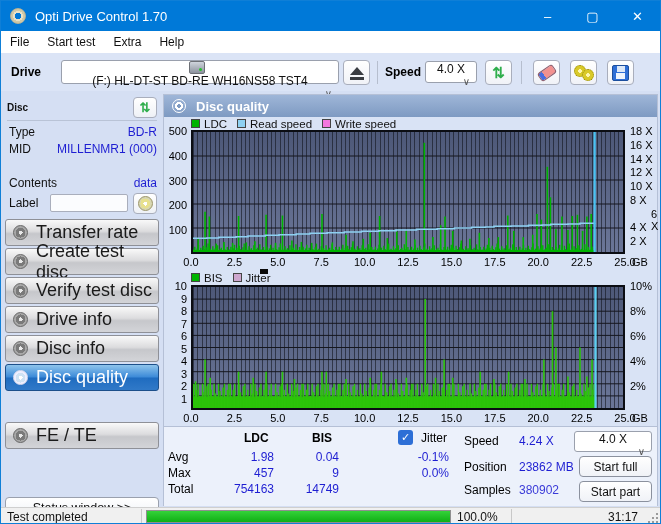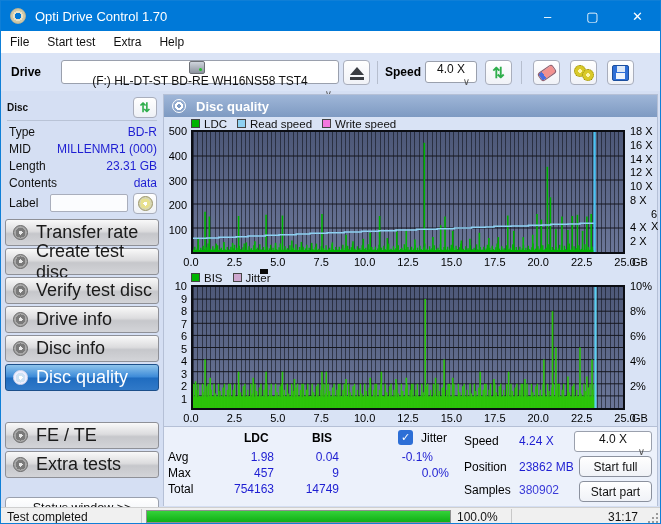--- a/index.html
+++ b/index.html
@@ -192,24 +192,20 @@
     <div id="disc-divider"></div>
 
     <div class="info-row" style="top:32px">
       <span class="info-label">Type</span>
       <span class="info-value">BD-R</span>
     </div>
     <div class="info-row" style="top:49px">
       <span class="info-label">MID</span>
       <span class="info-value">MILLENMR1 (000)</span>
     </div>
-    <div class="info-row" style="top:66px">
-      <span class="info-label">Length</span>
-      <span class="info-value">23.31 GB</span>
-    </div>
     <div class="info-row" style="top:83px">
       <span class="info-label">Contents</span>
       <span class="info-value">data</span>
     </div>
     <div id="label-row">
       <span class="info-label">Label</span>
       <div id="label-input"></div>
       <div class="mini-btn" id="label-disc-btn">
         <span class="cd-glyph"></span>
       </div>
@@ -235,24 +231,20 @@
       <span class="side-ico"></span>
       <span>Disc info</span>
     </div>
     <div class="side-btn selected" style="top:271px">
       <span class="side-ico"></span>
       <span>Disc quality</span>
     </div>
     <div class="side-btn" style="top:329px">
       <span class="side-ico"></span>
       <span>FE / TE</span>
-    </div>
-    <div class="side-btn" style="top:358px">
-      <span class="side-ico"></span>
-      <span>Extra tests</span>
     </div>
 
     <div id="status-window-btn">Status window &gt;&gt;</div>
   </div>
 
   <div id="panel">
     <div id="panel-header">
       <span class="cdw"></span>
       <span id="panel-title">Disc quality</span>
     </div>
@@ -1053,21 +1045,21 @@
       <span class="st" style="left:80px;top:4px;font-weight:bold">LDC</span>
       <span class="st" style="left:148px;top:4px;font-weight:bold">BIS</span>
       <div class="chk" style="left:234px;top:3px">
         <span>✓</span>
       </div>
       <span class="st" style="left:257px;top:4px">Jitter</span>
 
       <span class="st" style="left:4px;top:23px">Avg</span>
       <span class="st val" style="left:50px;top:23px;width:60px">1.98</span>
       <span class="st val" style="left:120px;top:23px;width:55px">0.04</span>
-      <span class="st val" style="left:209px;top:23px;width:60px">-0.1%</span>
+      <span class="st val" style="left:225px;top:23px;width:60px">-0.1%</span>
 
       <span class="st" style="left:4px;top:39px">Max</span>
       <span class="st val" style="left:50px;top:39px;width:60px">457</span>
       <span class="st val" style="left:120px;top:39px;width:55px">9</span>
       <span class="st val" style="left:225px;top:39px;width:60px">0.0%</span>
 
       <span class="st" style="left:4px;top:55px">Total</span>
       <span class="st val" style="left:50px;top:55px;width:60px">754163</span>
       <span class="st val" style="left:120px;top:55px;width:55px">14749</span>
 

